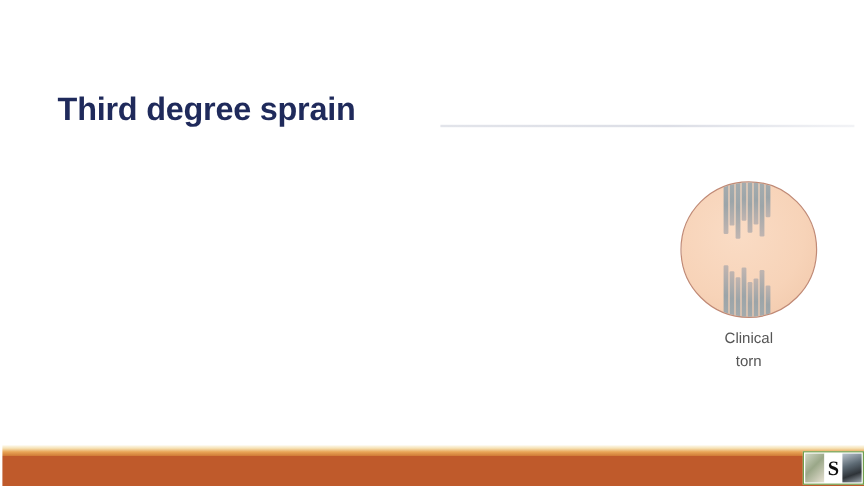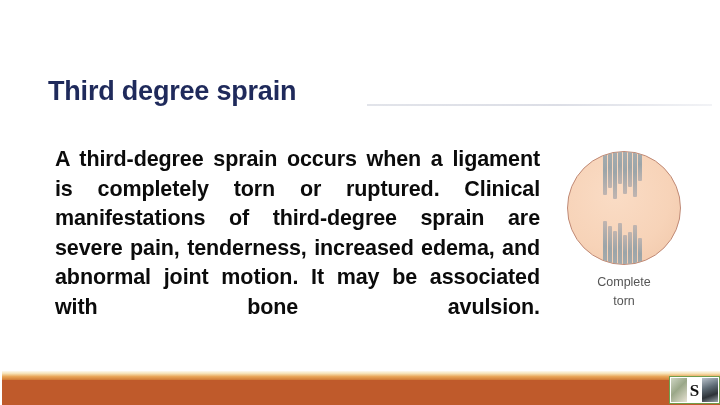--- a/index.html
+++ b/index.html
@@ -148,21 +148,20 @@
 </head>
 <body>
 
 <div id="slide">
 
   <div id="title-block">
     <div id="slide-title">Third degree sprain</div>
     <div id="title-rule"></div>
   </div>
 
-  <div id="body-text">A third-degree sprain occurs when a ligament is completely torn or ruptured. Clinical manifestations of third-degree sprain are  severe pain, tenderness, increased edema, and abnormal joint motion. It may be associated with bone avulsion.</div>
 
   <div id="figure">
 
     <div id="ligament-circle">
       <div class="fiber-bundle" id="bundle-top">
         <div class="fiber f1"></div>
         <div class="fiber f2"></div>
         <div class="fiber f3"></div>
         <div class="fiber f4"></div>
         <div class="fiber f5"></div>
@@ -176,21 +175,21 @@
         <div class="fiber f2"></div>
         <div class="fiber f7"></div>
         <div class="fiber f4"></div>
         <div class="fiber f6"></div>
         <div class="fiber f1"></div>
         <div class="fiber f8"></div>
       </div>
     </div>
 
     <div id="figure-caption">
-      <div>Complete</div>
+      <div>Clinical</div>
       <div>torn</div>
     </div>
 
   </div>
 
   <div id="bottom-gradient"></div>
   <div id="bottom-bar"></div>
 
   <div id="corner-badge">
     <div class="badge-cell" id="badge-photo-left"></div>

